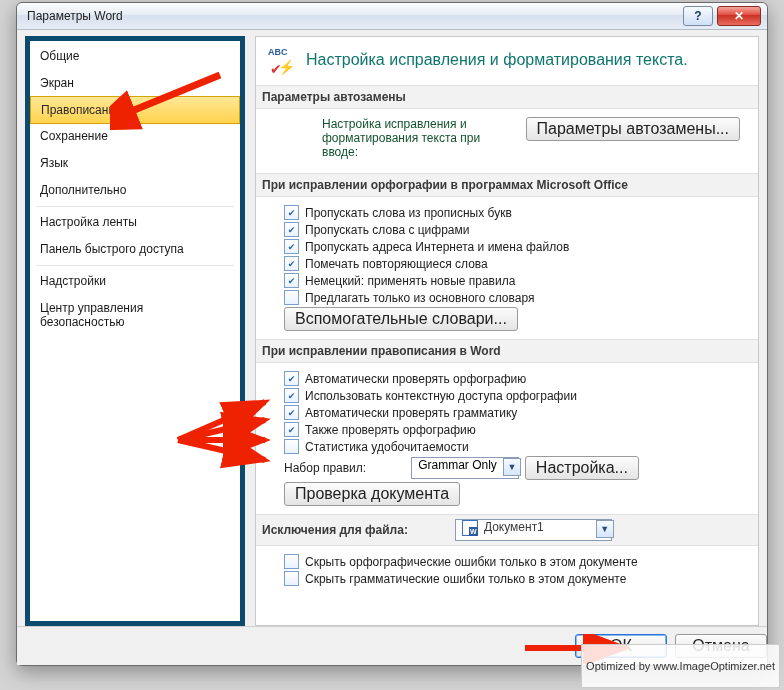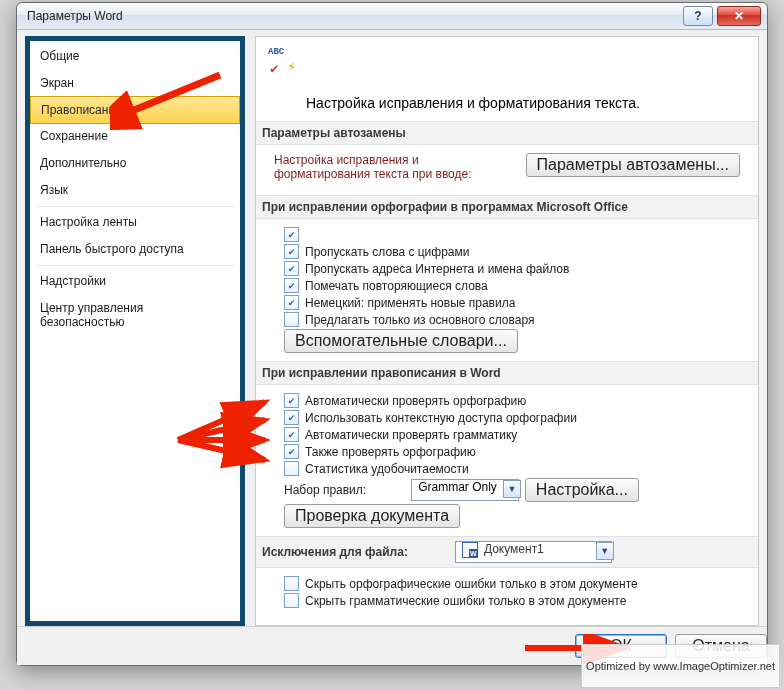--- a/index.html
+++ b/index.html
@@ -78,26 +78,25 @@
     flex: 1;
     border: 1px solid #c9c9c9;
     background: #fff;
     overflow-y: auto;
     padding: 10px 12px;
   }
   .header-row { display: flex; gap: 10px; align-items: flex-start; margin-bottom: 10px;}
   .abc-icon {
     width: 28px; height: 28px;
     position: relative;
-    font-family: Liberation Mono, monospace;
   }
   .abc-icon .abc { font-size: 9px; font-weight:bold; color:#2a5aa0; position:absolute; top:0; left:0; }
   .abc-icon .check { position:absolute; bottom:-2px; left:2px; color:#d33; font-size:14px; }
   .abc-icon .bolt { position:absolute; bottom:0; right:0; color:#e6a200; font-size:14px; }
-  .header-text { color:#000000; font-size: 14px; padding-top:4px;margin-top:44px; }
+  .header-text { color:#0f766e; font-size: 16px; padding-top:4px; }
   .pane-title {
     background: #f2f2f2;
     border: 1px solid #e0e0e0;
     border-left: none; border-right: none;
     padding: 4px 6px;
     margin: 8px -12px 8px -12px;
     font-weight: bold;
     color: #3a3a3a;
     font-size: 12px;
   }
@@ -167,43 +166,43 @@
   }
   .watermark {
     position:absolute; right:4px; bottom:2px;
     font-size: 11px; color:#333;
     background: rgba(255,255,255,0.85);
     padding: 15px 4px;
     border:1px solid #ccc;
     z-index: 200;
   }
   .para-row { display:flex; gap:12px; align-items:flex-start; padding:0 6px 6px 6px;}
-  .para-text { flex:1; color:#7f1d1d; }
+  .para-text { flex:1; color:#14532d;margin-left:48px; }
 </style>
 </head>
 <body>
 
 <div class="window">
   <div class="titlebar">
     <span class="title">Параметры Word</span>
     <div class="win-btns">
       <div class="win-btn">?</div>
       <div class="win-btn close">✕</div>
     </div>
   </div>
 
   <div class="body">
 
     <div class="sidebar">
       <div class="side-item">Общие</div>
       <div class="side-item">Экран</div>
       <div class="side-item selected">Правописание</div>
       <div class="side-item">Сохранение</div>
+      <div class="side-item">Язык</div>
       <div class="side-item">Дополнительно</div>
-      <div class="side-item">Язык</div>
       <div class="side-sep"></div>
       <div class="side-item">Настройка ленты</div>
       <div class="side-item">Панель быстрого доступа</div>
       <div class="side-sep"></div>
       <div class="side-item">Надстройки</div>
       <div class="side-item">Центр управления безопасностью</div>
     </div>
 
     <div class="content">
       <div class="header-row">
@@ -218,20 +217,21 @@
       <div class="pane-title">Параметры автозамены</div>
       <div class="para-row">
         <div class="para-text">Настройка исправления и форматирования текста при вводе:</div>
         <div class="btn">Параметры автозамены...</div>
       </div>
 
       <div class="pane-title">При исправлении орфографии в программах Microsoft Office</div>
       <div class="block">
         <div class="row">
           <span class="chk on"></span>
+          <span class="lbl">Пропускать слова из прописных букв</span>
         </div>
         <div class="row">
           <span class="chk on"></span>
           <span class="lbl">Пропускать слова с цифрами</span>
         </div>
         <div class="row">
           <span class="chk on"></span>
           <span class="lbl">Пропускать адреса Интернета и имена файлов</span>
         </div>
         <div class="row">

